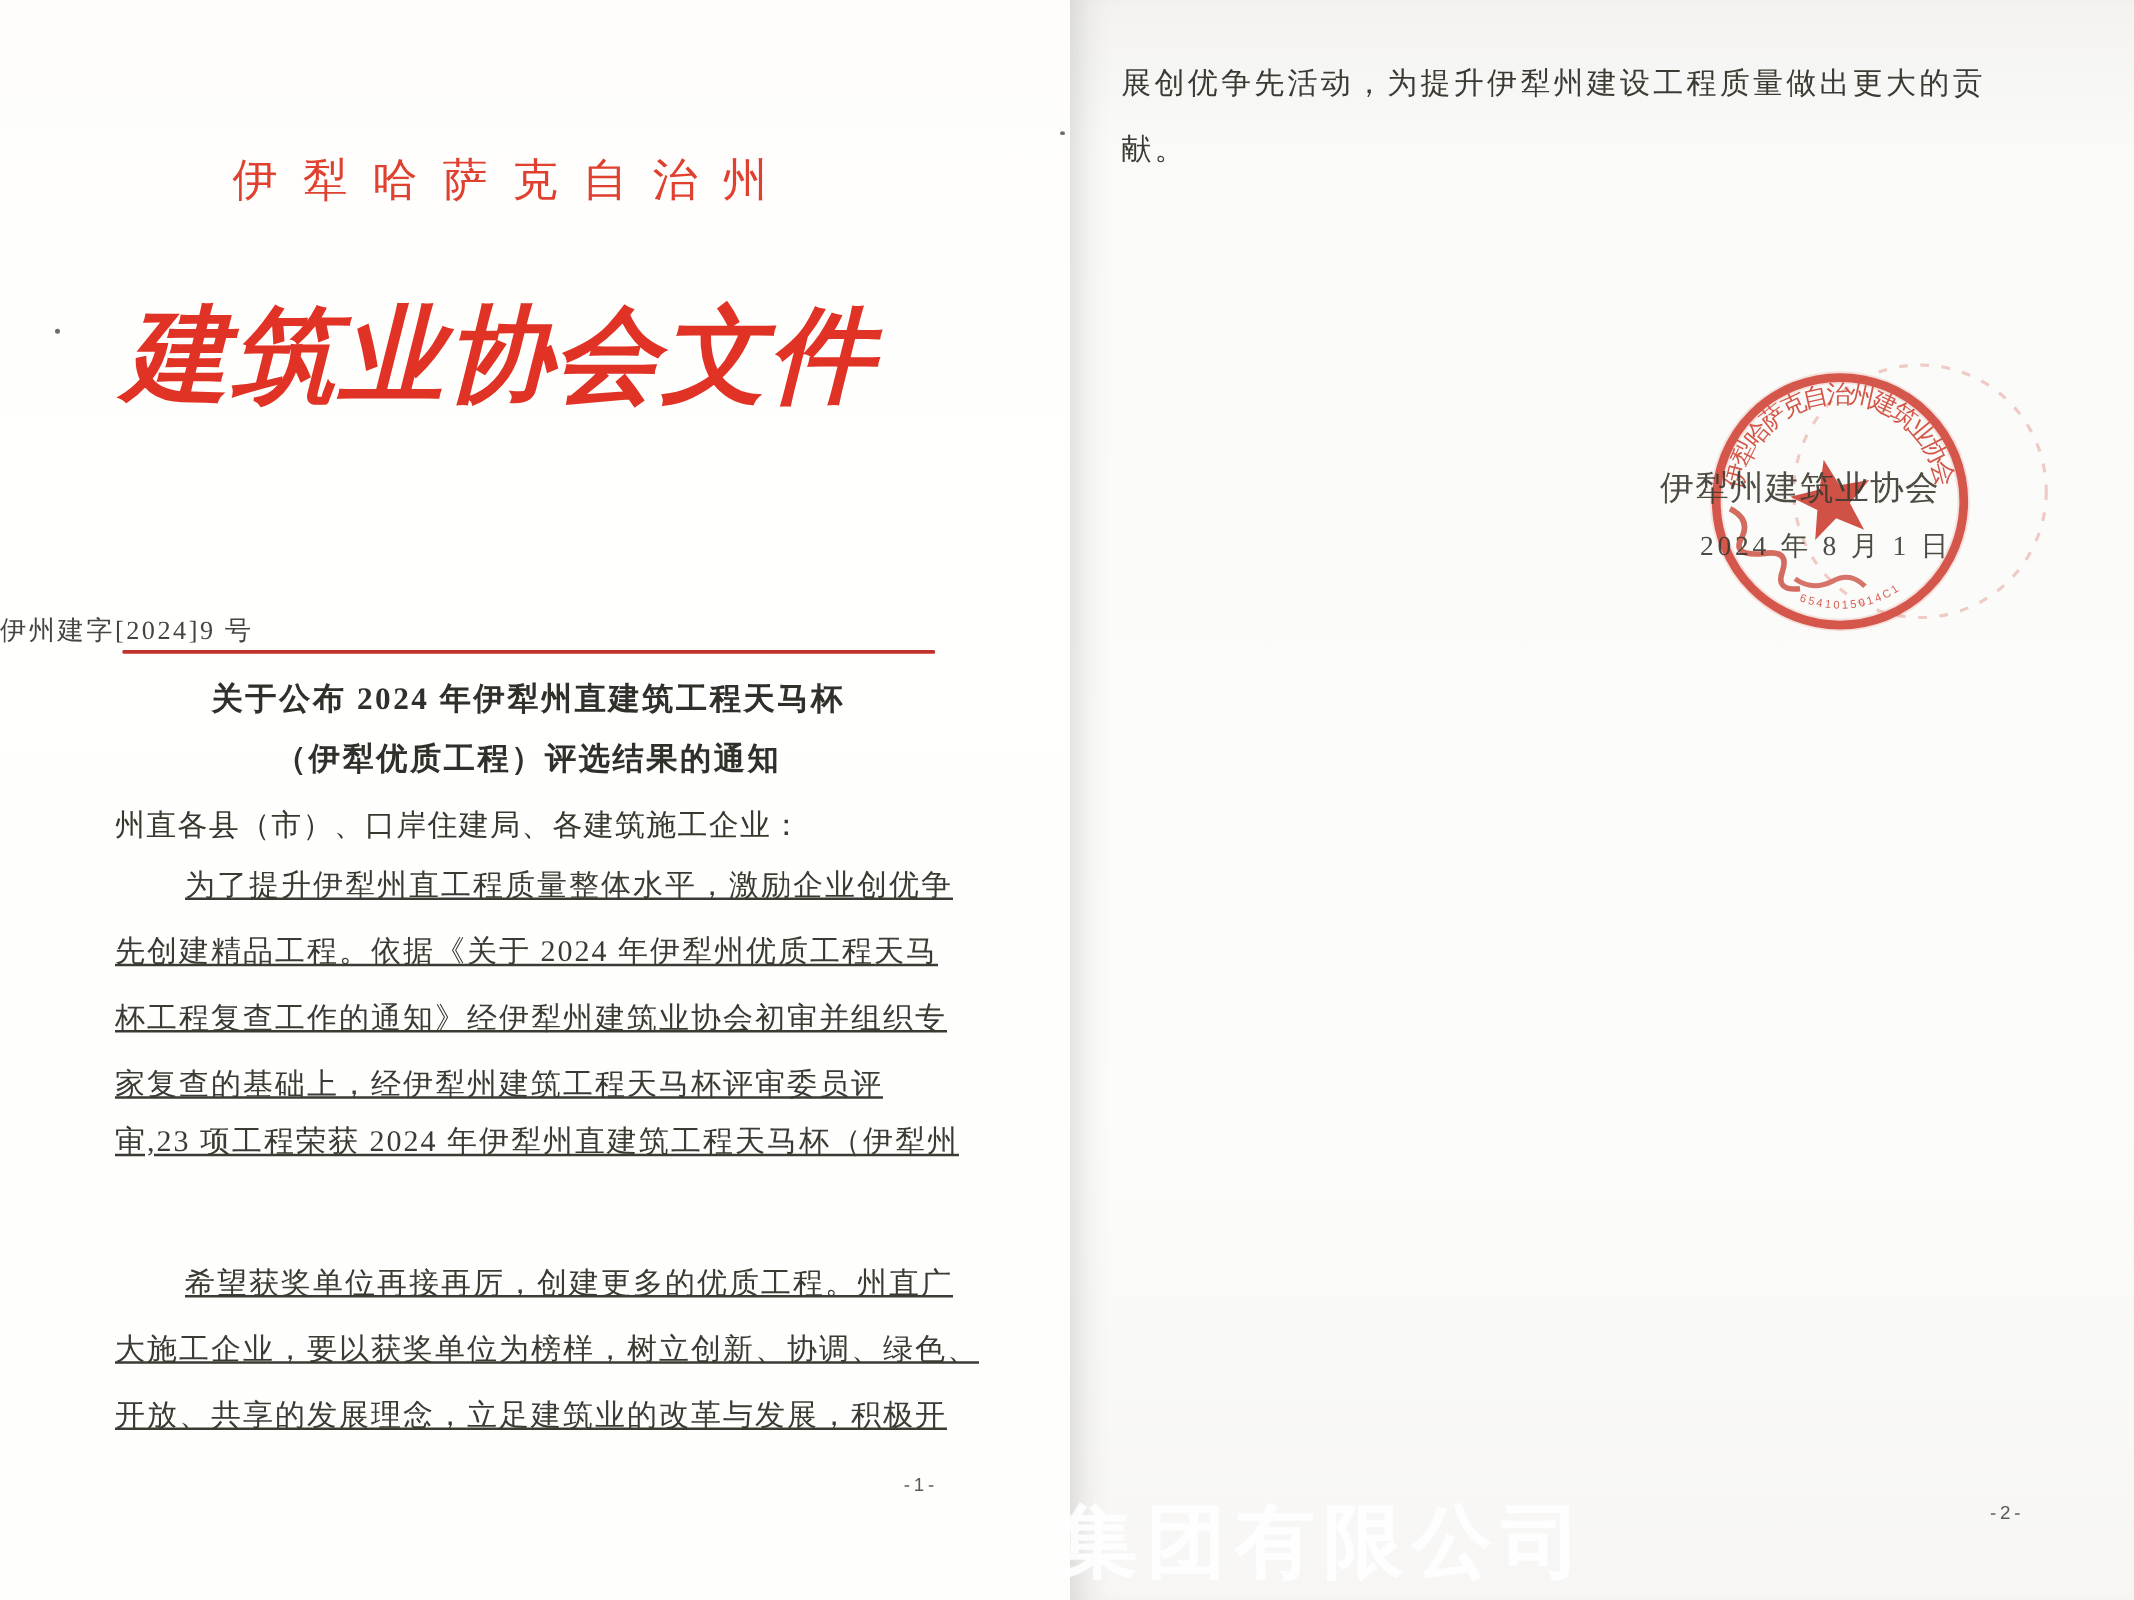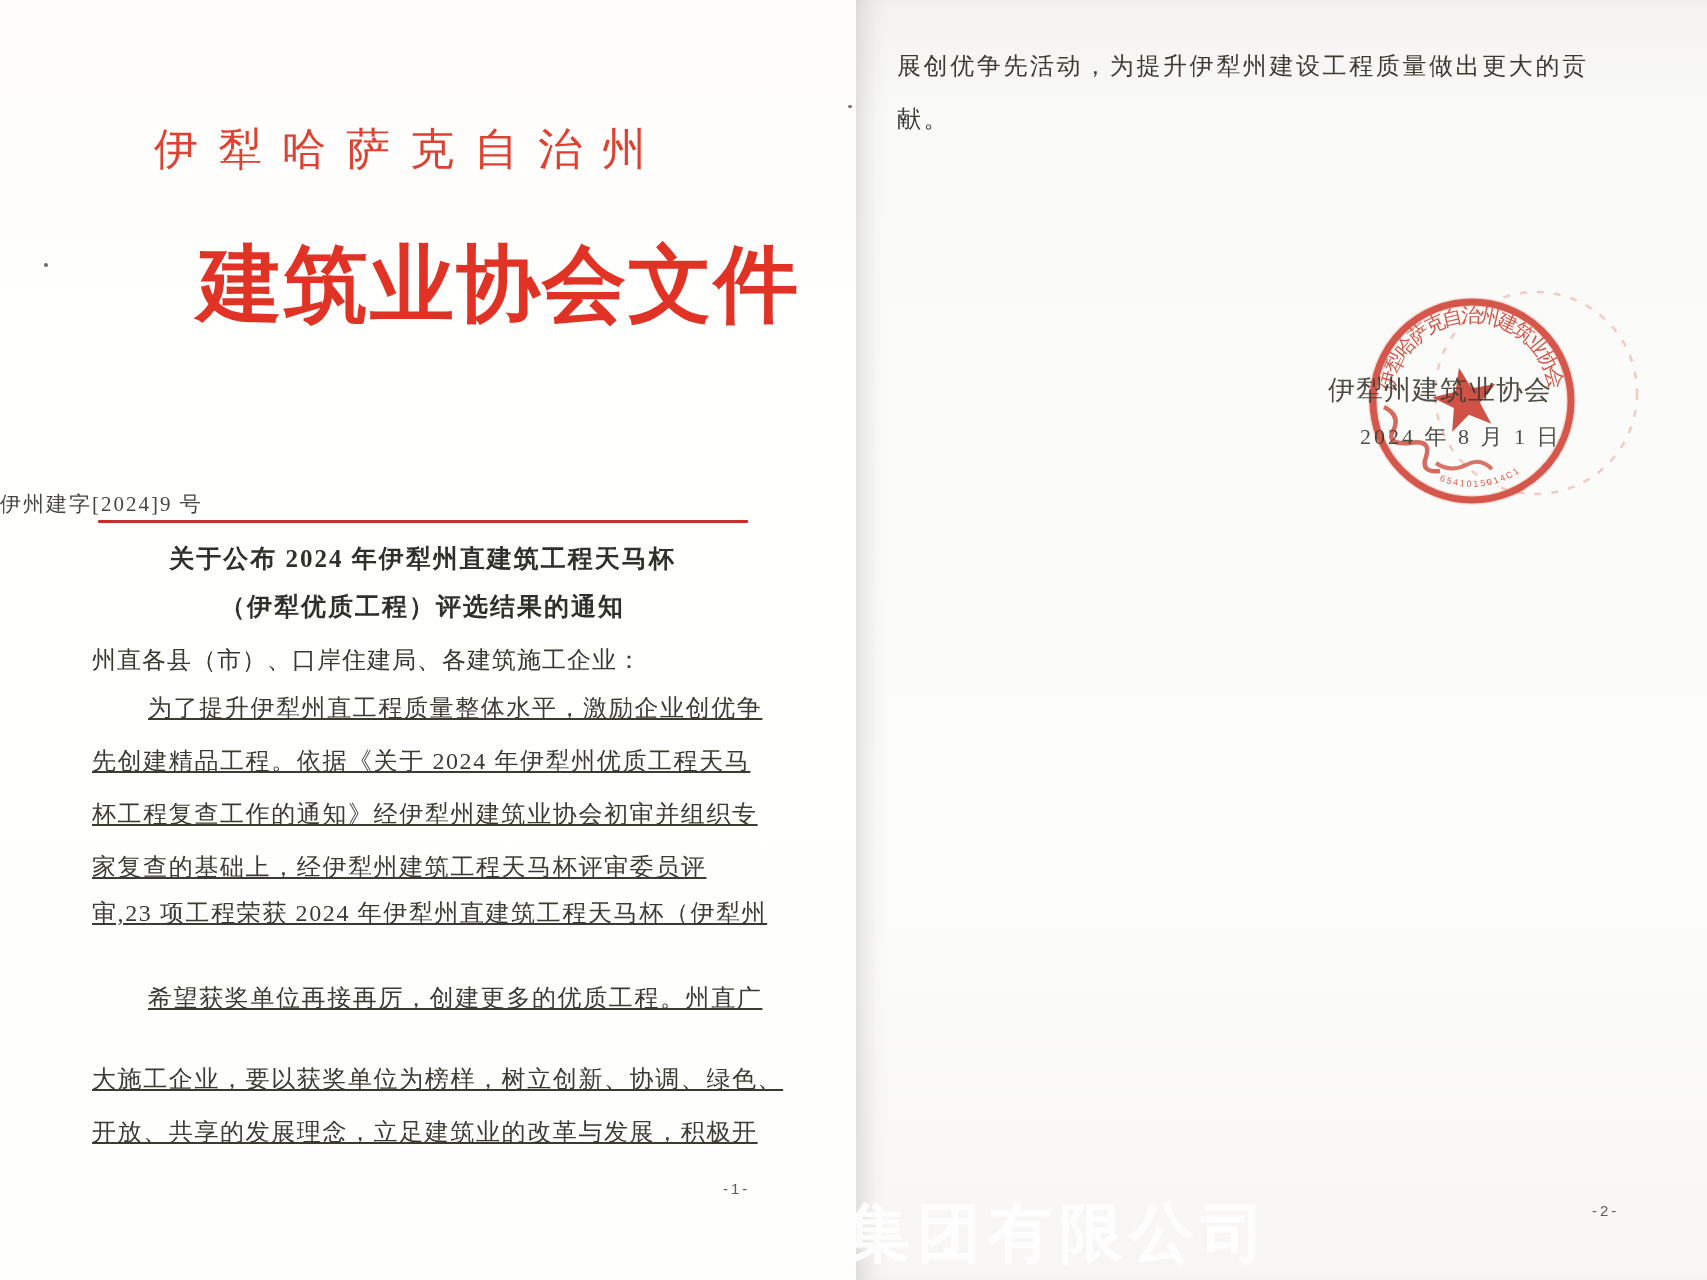--- a/index.html
+++ b/index.html
@@ -14,26 +14,26 @@
     background:linear-gradient(180deg,#fefdfc 0%,#fffffe 30%,#fefefd 100%);
   }
   .page-right{
     left:856px;width:851px;
     background:linear-gradient(180deg,#f3f2f0 0%,#fafaf8 120px,#fcfcfa 70%,#f7f6f4 100%);
     box-shadow:inset 26px 0 30px -24px rgba(60,55,50,.22);
   }
   .abs{position:absolute;}
   .red-org{
     left:0;top:120px;width:800px;text-align:center;
-    font-size:44px;font-weight:500;color:#e0402f;
+    font-size:36px;font-weight:500;color:#e0402f;
     letter-spacing:20px;text-indent:20px;
   }
   .red-doctype{
-    left:0;top:228px;width:800px;text-align:right;
-    font-size:84px;font-weight:800;color:#e13325;letter-spacing:2px;
+    left:0;top:228px;width:800px;text-align:center;
+    font-size:84px;font-weight:800;color:#e13325;letter-spacing:2px;font-style:italic;
   }
   .doc-number{
     left:0;top:490px;width:790px;
     font-size:21px;color:#45443e;letter-spacing:2px;
   }
   .red-rule{
     left:98px;top:520px;width:650px;height:3px;
     background:#c2322a;border-radius:1px;
   }
   .notice-title{
@@ -85,21 +85,21 @@
     <div class="abs red-rule"></div>
     <div class="abs notice-title">关于公布 2024 年伊犁州直建筑工程天马杯</div>
     <div class="abs notice-title notice-title2">（伊犁优质工程）评选结果的通知</div>
     <div class="abs addressee">州直各县（市）、口岸住建局、各建筑施工企业：</div>
 
     <div class="abs bodyline indent" style="top:692px">为了提升伊犁州直工程质量整体水平，激励企业创优争</div>
     <div class="abs bodyline" style="top:745px">先创建精品工程。依据《关于 2024 年伊犁州优质工程天马</div>
     <div class="abs bodyline" style="top:798px">杯工程复查工作的通知》经伊犁州建筑业协会初审并组织专</div>
     <div class="abs bodyline" style="top:851px">家复查的基础上，经伊犁州建筑工程天马杯评审委员评</div>
     <div class="abs bodyline" style="top:897px">审,23 项工程荣获 2024 年伊犁州直建筑工程天马杯（伊犁州</div>
-    <div class="abs bodyline indent" style="top:982px">希望获奖单位再接再厉，创建更多的优质工程。州直广</div>
+    <div class="abs bodyline indent" style="top:1010px">希望获奖单位再接再厉，创建更多的优质工程。州直广</div>
     <div class="abs bodyline" style="top:1063px">大施工企业，要以获奖单位为榜样，树立创新、协调、绿色、</div>
     <div class="abs bodyline" style="top:1116px">开放、共享的发展理念，立足建筑业的改革与发展，积极开</div>
 
     <div class="abs pagenum" style="left:723px;top:1180px">-1-</div>
     <div class="abs speck speck-a"></div>
   </div>
 
   <div class="page page-right"></div>
 
   <div class="abs r-bodyline" style="left:897px;top:50px">展创优争先活动，为提升伊犁州建设工程质量做出更大的贡</div>

